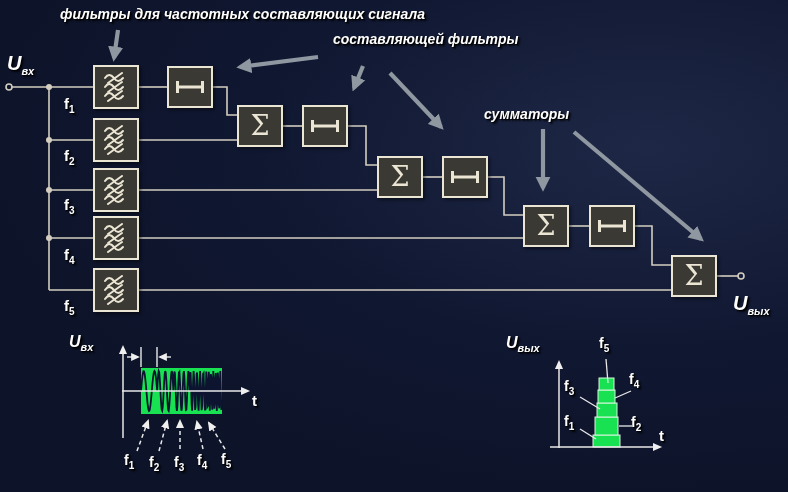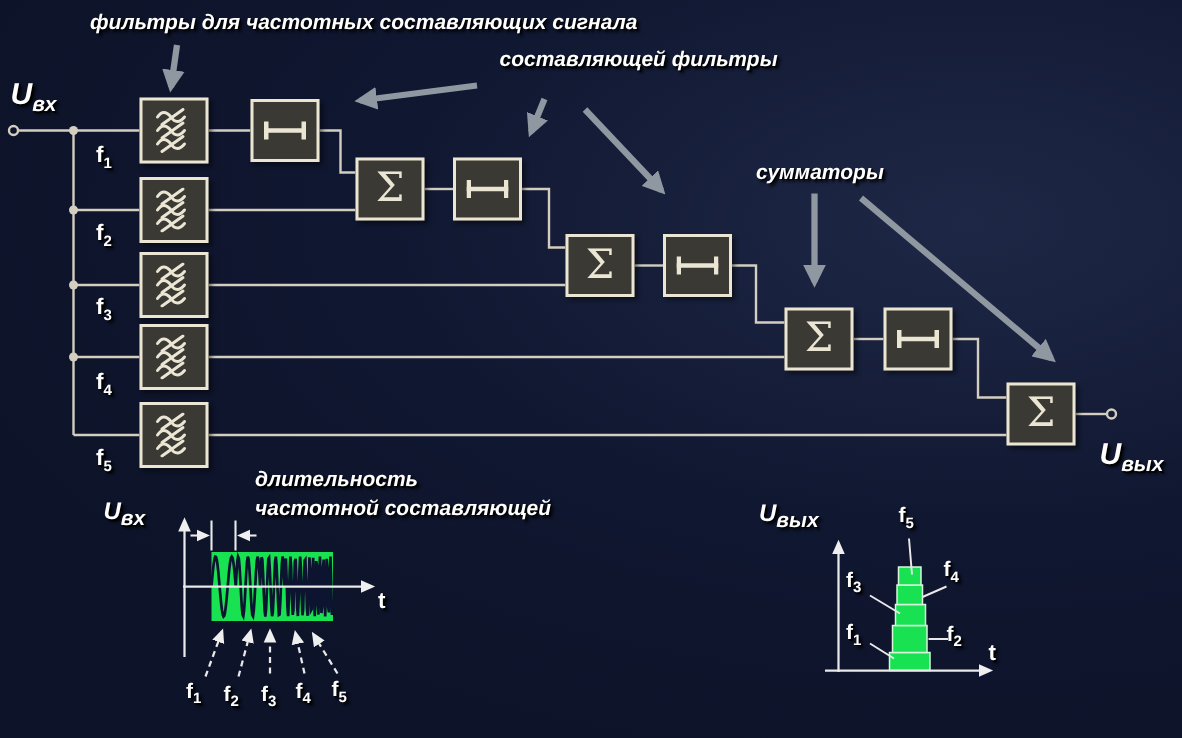--- a/index.html
+++ b/index.html
@@ -36,21 +36,21 @@
     display:flex;align-items:center;justify-content:center;
     box-shadow:2px 2px 3px rgba(0,0,0,.45);
   }
   .filter{height:44px}.delay{height:42px}.sum{height:42px}
   .sigma{font-family:"DejaVu Serif",serif;font-size:27px;line-height:1;color:var(--block_border);transform:translateY(-1px);}
 
   .txt{position:absolute;color:var(--txt);white-space:nowrap;
        text-shadow:2px 2px 2px rgba(0,0,0,.9),1px 1px 0 rgba(0,0,0,.8);}
   .ann{font-size:14px;font-weight:bold;font-style:italic;line-height:19px;}
   .iolabel{font-size:20px;font-weight:bold;font-style:italic;}
-  .iolabel sub,.chartu sub{font-size:14px;}
+  .iolabel sub,.chartu sub{font-size:11px;}
   .flabel{font-size:15px;font-weight:bold;}
   .flabel sub{font-size:10px;}
   .chartu{font-size:16px;font-weight:bold;font-style:italic;}
   .cflabel{font-size:14px;font-weight:bold;}
   .cflabel sub{font-size:10px;}
   .tlabel{font-size:15px;font-weight:bold;}
 </style>
 </head>
 <body>
 
@@ -230,25 +230,21 @@
       <span class="sigma">Σ</span>
     </div>
   <div class="block sum" style="left:671px;top:255px">
       <span class="sigma">Σ</span>
     </div>
 
   <div class="txt ann" style="left:60px;top:5px"><span>фильтры для частотных составляющих сигнала</span></div>
   <div class="txt ann" style="left:333px;top:30px">
     <div>составляющей фильтры</div>
   </div>
-  <div class="txt ann" style="left:504px;top:105px"><span>сумматоры</span></div>
-  <div class="txt ann" style="left:170px;top:310px">
-    <div>длительность</div>
-    <div>частотной составляющей</div>
-  </div>
+  <div class="txt ann" style="left:484px;top:105px"><span>сумматоры</span></div>
 
   <div class="txt iolabel" style="left:7px;top:52px"><span>U</span><sub>вх</sub></div>
   <div class="txt iolabel" style="left:733px;top:292px"><span>U</span><sub>вых</sub></div>
 
   <div class="txt flabel" style="left:64px;top:95px"><span>f</span><sub>1</sub></div>
   <div class="txt flabel" style="left:64px;top:147px"><span>f</span><sub>2</sub></div>
   <div class="txt flabel" style="left:64px;top:196px"><span>f</span><sub>3</sub></div>
   <div class="txt flabel" style="left:64px;top:246px"><span>f</span><sub>4</sub></div>
   <div class="txt flabel" style="left:64px;top:297px"><span>f</span><sub>5</sub></div>
 

